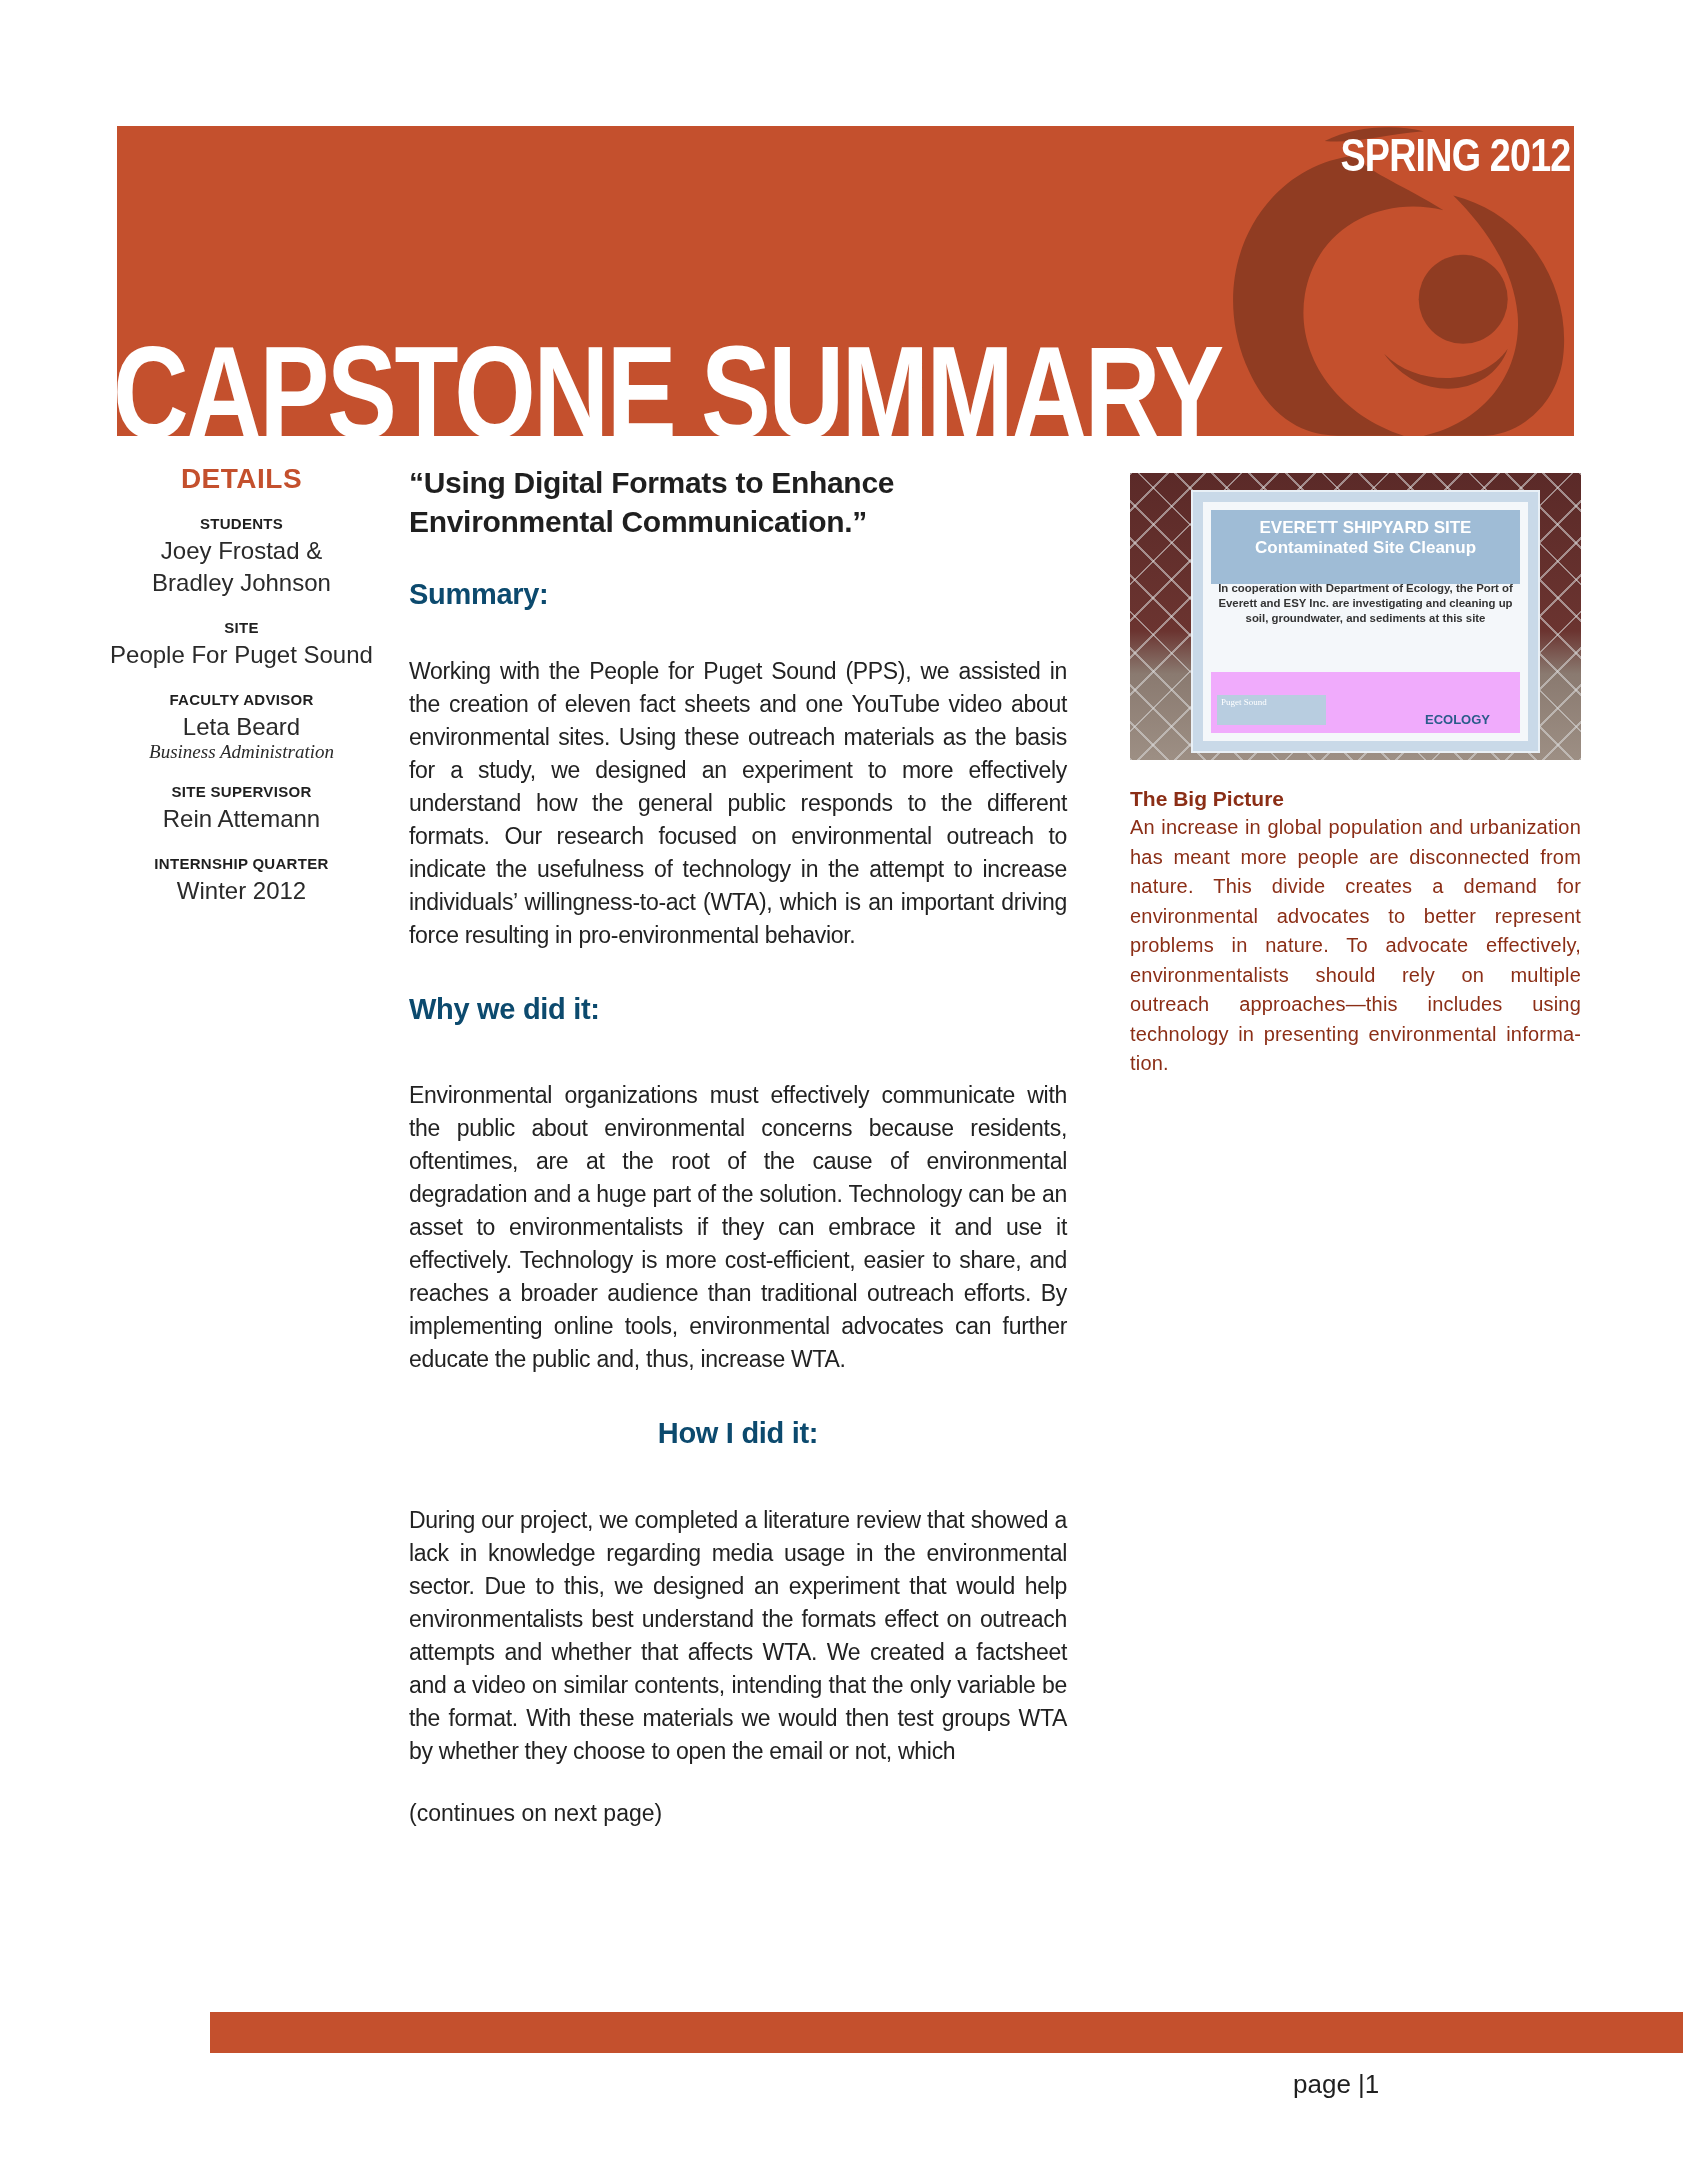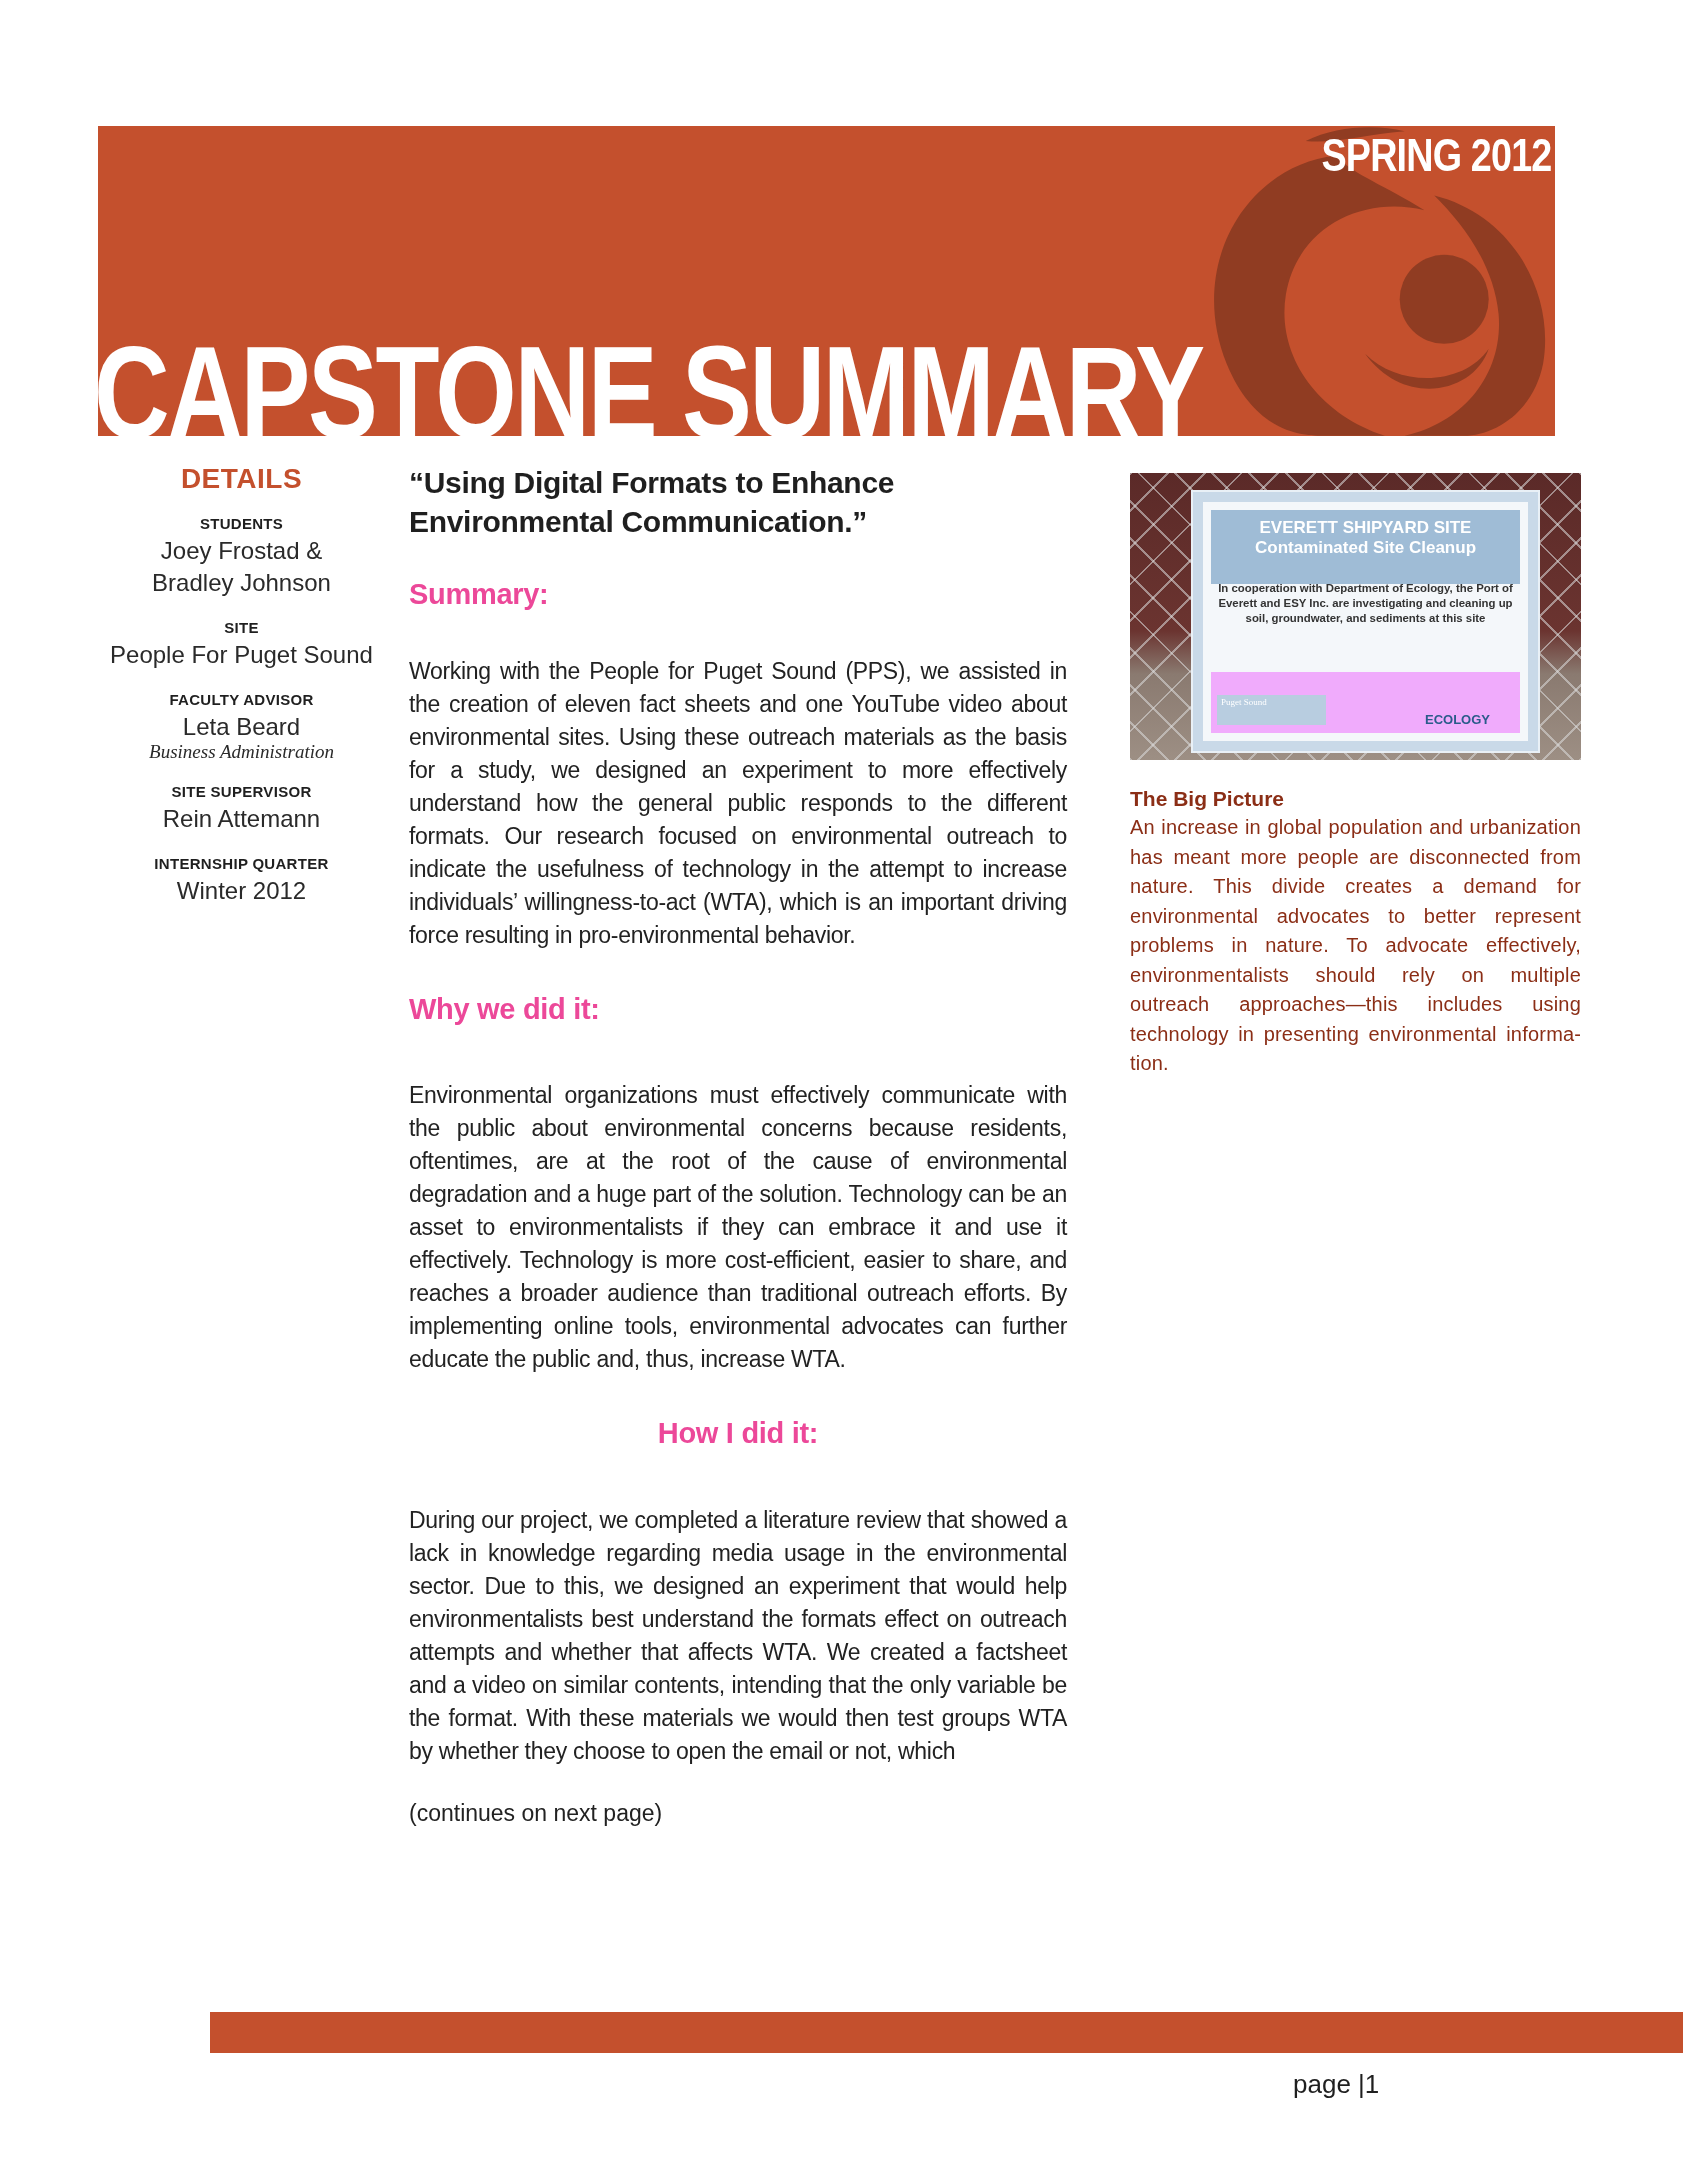--- a/index.html
+++ b/index.html
@@ -1,20 +1,20 @@
 <!DOCTYPE html>
 <html><head>
   <meta charset="utf-8">
   <style>
     html, body { margin: 0; padding: 0; background: #ffffff; }
     body { width: 1683px; height: 2179px; position: relative; overflow: hidden;
            font-family: "Liberation Sans", sans-serif; color: #1f1f1f; }
 
     
-    .header { position: absolute; left: 98px; top: 126px; width: 1457px; height: 310px;
+    .header { position: absolute; left: 117px; top: 126px; width: 1457px; height: 310px;
               background: #c4502d; overflow: hidden; }
     .swirl { position: absolute; left: 1089px; top: 0; width: 368px; height: 310px; }
     .season { position: absolute; right: 4px; top: 2px; color: #ffffff;
               font-family: "Liberation Sans", sans-serif; font-weight: bold;
               font-size: 46px; letter-spacing: -1px; transform: scaleX(0.82); transform-origin: right top; }
     .title { position: absolute; left: -4px; bottom: -22px; color: #ffffff;
              font-family: "Liberation Sans", sans-serif; font-weight: bold;
              font-size: 131px; letter-spacing: -3px; line-height: 1; white-space: nowrap;
              transform: scaleX(0.80); transform-origin: left bottom; }
 
@@ -22,21 +22,21 @@
     .details { position: absolute; left: 99px; top: 463px; width: 285px; text-align: center; }
     .details-title { color: #c4502d; font-weight: bold; font-size: 28px; margin-bottom: 20px; letter-spacing: 0.5px; }
     .detail-block { margin-bottom: 20px; }
     .detail-label { font-weight: bold; font-size: 15px; color: #1f1f1f; letter-spacing: 0.3px; margin-bottom: 3px; }
     .detail-value { font-size: 24px; line-height: 32px; color: #2a2a2a; }
     .detail-sub { font-size: 19px; font-style: italic; font-family: "Liberation Serif", serif; color: #2a2a2a; margin-top: -2px; }
 
     
     .main { position: absolute; left: 409px; top: 463px; width: 658px; }
     .doc-title { font-weight: bold; font-size: 30px; line-height: 39px; color: #1f1f1f; letter-spacing: -0.3px; }
-    .section-heading { font-weight: bold; font-size: 29px; color: #ec4899; letter-spacing: -0.3px; }
+    .section-heading { font-weight: bold; font-size: 29px; color: #0c4a6e; letter-spacing: -0.3px; }
     .h-summary { margin-top: 37px; }
     .h-why { margin-top: 41px; }
     .h-how { margin-top: 41px; text-align: center; }
     .para { font-size: 23px; line-height: 33px; text-align: justify; color: #222;
             letter-spacing: -0.3px; }
     .p-summary { margin-top: 44px; }
     .p-why { margin-top: 53px; }
     .p-how { margin-top: 54px; }
     .continues { margin-top: 32px; font-size: 23px; color: #222; }
 

